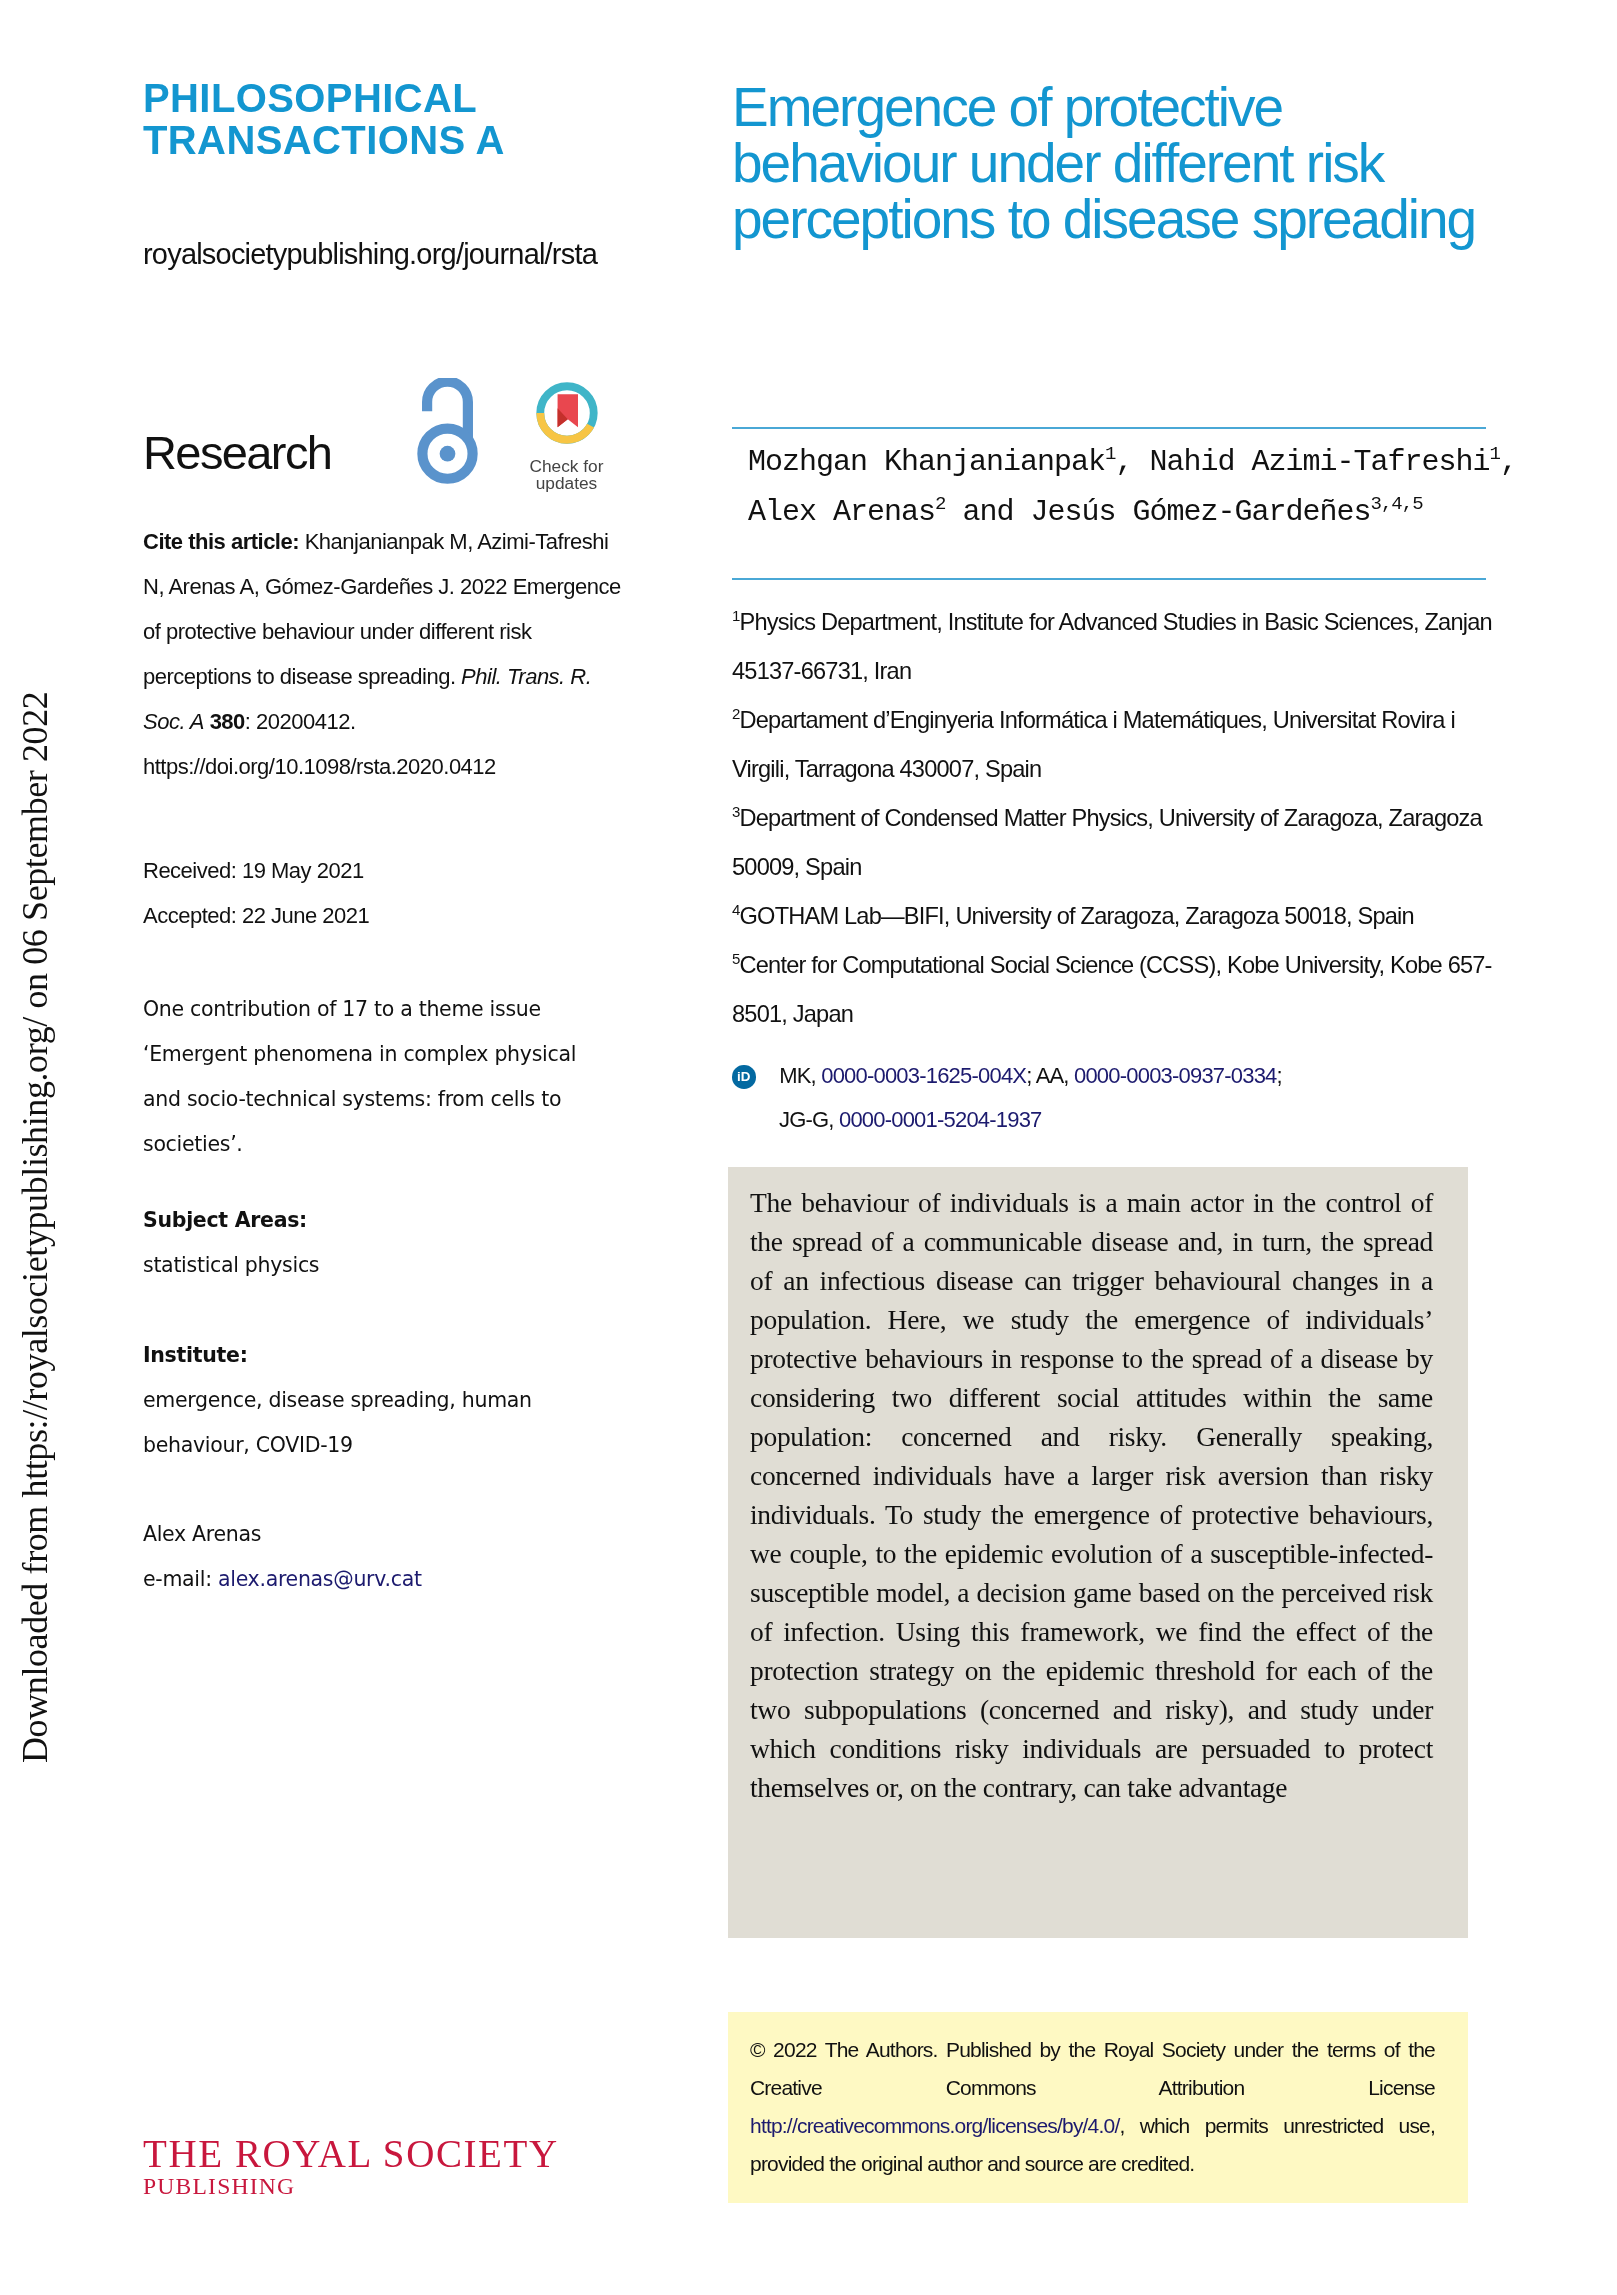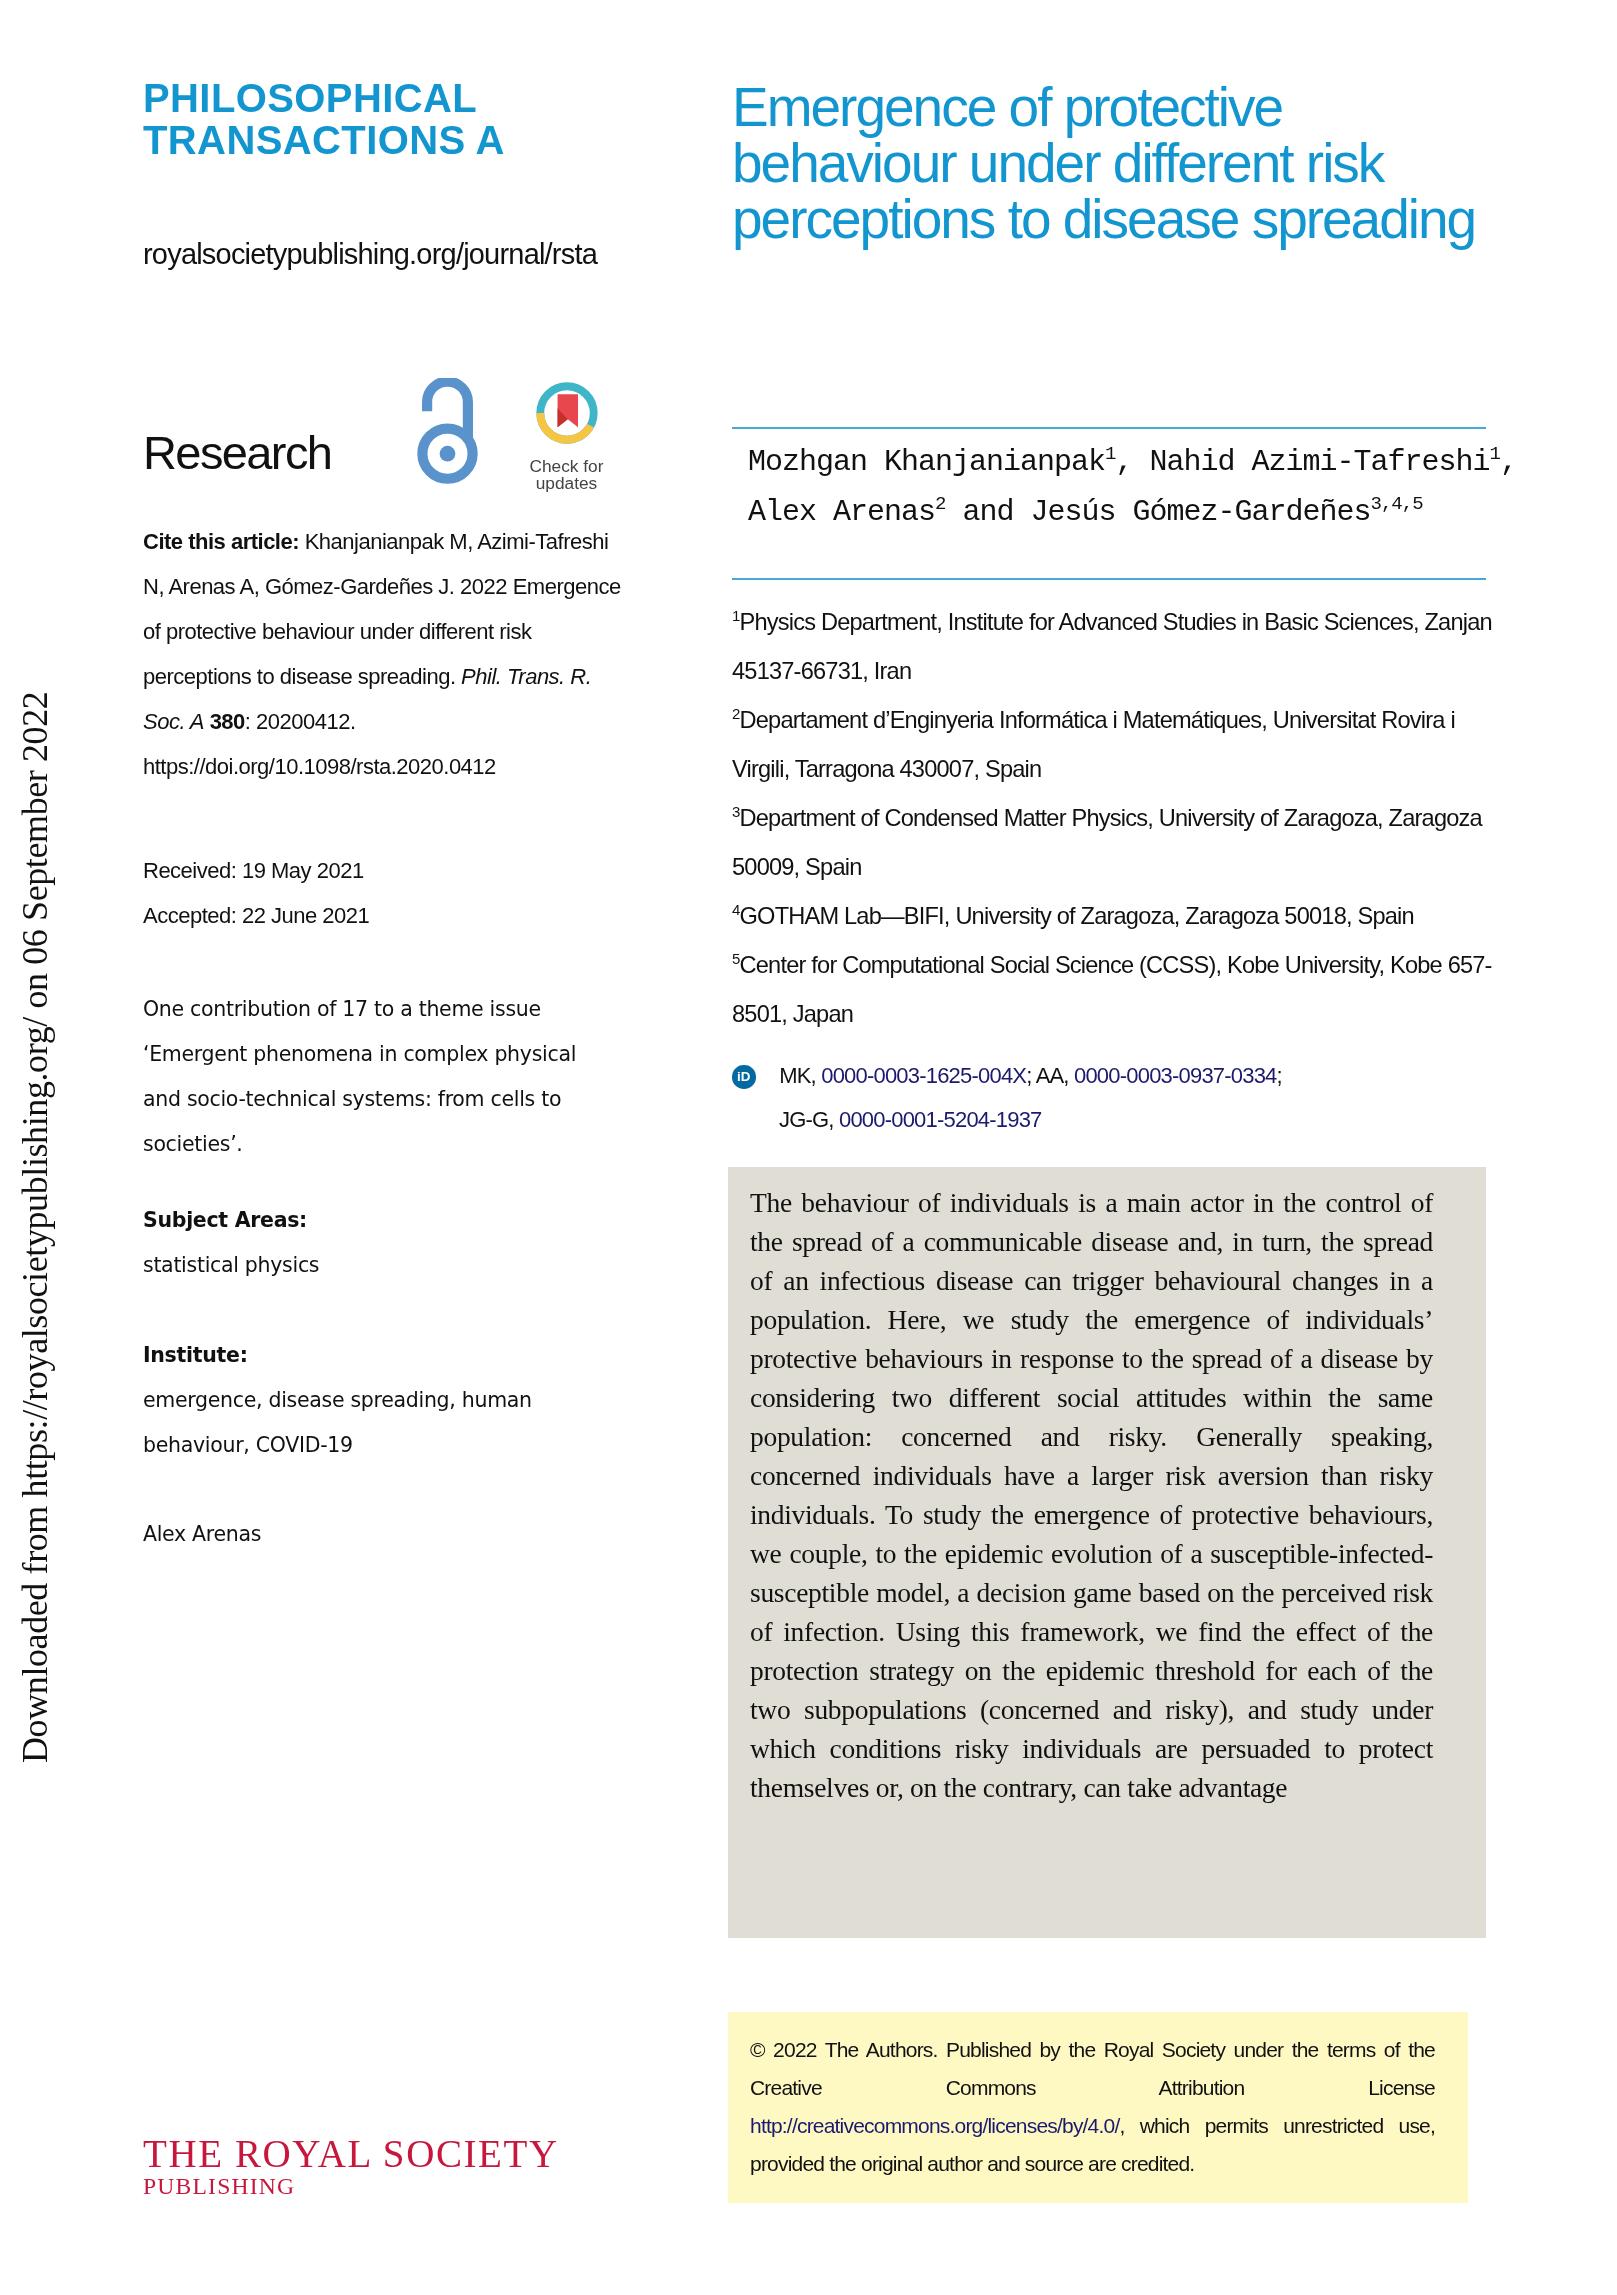--- a/index.html
+++ b/index.html
@@ -39,21 +39,21 @@
   .title { left: 732px; top: 79px; width: 779px; font-family: "Liberation Sans", sans-serif; color: #1396d0; font-size: 55px; line-height: 56px; letter-spacing: -2px; }
   .rule { left: 732px; width: 754px; height: 2.4px; background: #4aa8d6; }
   .authors { left: 732px; top: 437px; width: 771px; font-family: Liberation Mono, monospace; font-size: 30px; line-height: 50px; letter-spacing: -1px; margin-left: 16px; }
   .authors sup { font-size: 19px; vertical-align: 11px; line-height: 0; }
   .affils { left: 732px; top: 598px; width: 779px; font-family: "Liberation Sans", sans-serif; font-size: 23.6px; line-height: 49px; letter-spacing: -0.8px; }
   .affils sup { font-size: 15px; vertical-align: 9.4px; line-height: 0; }
   .orcid { left: 732px; top: 1054px; width: 771px; font-family: "Liberation Sans", sans-serif; font-size: 22px; line-height: 44px; letter-spacing: -0.8px; }
   .orcid-icon { display: inline-block; width: 23.6px; height: 23.6px; border-radius: 50%; background: #0369a1; color: #fff; font-size: 13.4px; line-height: 23.6px; text-align: center; font-weight: bold; margin-right: 23.6px; vertical-align: middle; letter-spacing: 0; }
   .orcid-line2 { padding-left: 47px; }
 
-  .abstract-box { left: 728px; top: 1167px; width: 740px; height: 771px; background: #e0ddd4; padding-left: 18px; }
+  .abstract-box { left: 728px; top: 1167px; width: 740px; height: 771px; background: #e0ddd4; }
   .abstract { position: absolute; left: 22px; top: 15.7px; width: 683px; font-family: "Liberation Serif", serif; font-size: 27.5px; line-height: 39px; text-align: justify; color: #111; letter-spacing: -0.3px; }
 
   .license-box { left: 728px; top: 2012px; width: 740px; height: 191px; background: #fef9c3; }
   .license { position: absolute; left: 22px; top: 19px; width: 685px; font-family: "Liberation Sans", sans-serif; font-size: 21px; line-height: 38px; text-align: justify; letter-spacing: -0.8px; color: #111; }
 </style>
 </head>
 <body>
 
 <div class="watermark">Downloaded from https://royalsocietypublishing.org/ on 06 September 2022</div>
 
@@ -104,20 +104,21 @@
   <div>statistical physics</div>
 </div>
 
 <div class="abs meta-block" style="top:1333px;">
   <div class="lbl">Institute:</div>
   <div>emergence, disease spreading, human behaviour, COVID-19</div>
 </div>
 
 <div class="abs meta-block" style="top:1512px;">
   <div>Alex Arenas</div>
+  <div><span>e-mail: </span><span class="link">alex.arenas@urv.cat</span></div>
 </div>
 
 <div class="abs rs-logo">
   <div class="rs-main">THE ROYAL SOCIETY</div>
   <div class="rs-sub">PUBLISHING</div>
 </div>
 
 <div class="abs title">Emergence of protective behaviour under different risk perceptions to disease spreading</div>
 
 <div class="abs rule" style="top:427px;"></div>

